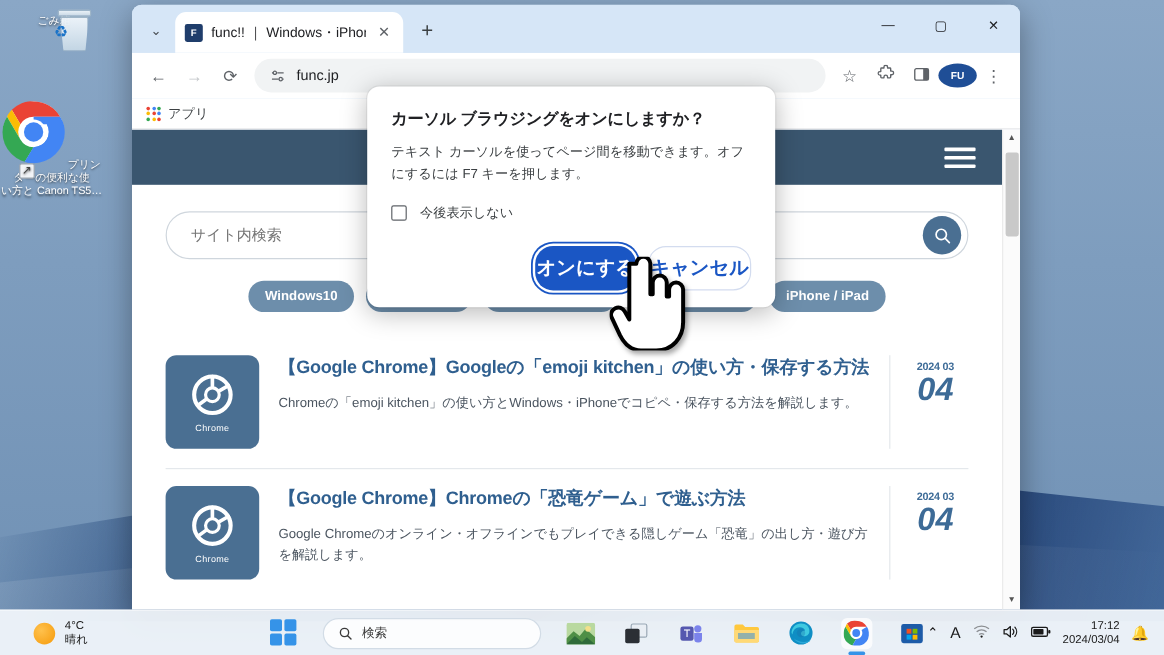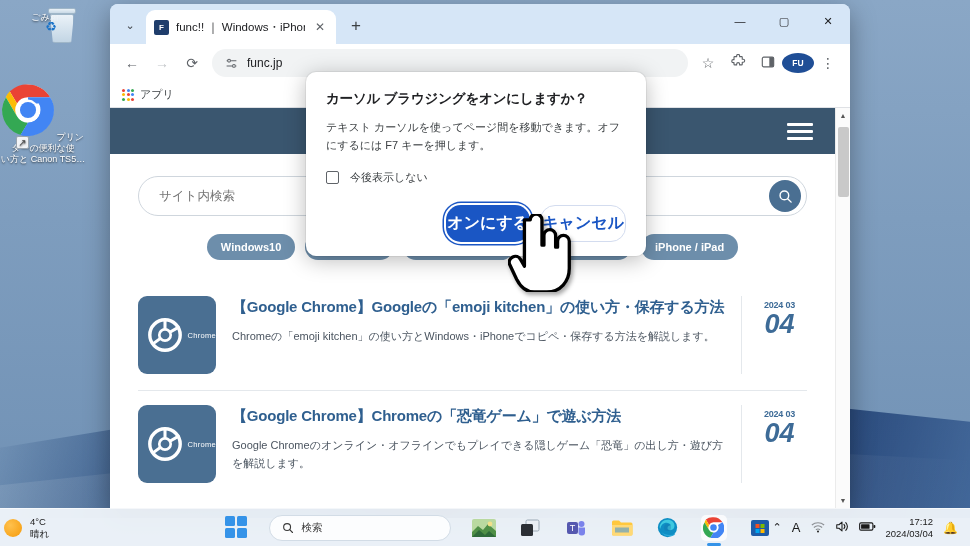--- a/index.html
+++ b/index.html
@@ -207,22 +207,22 @@
   }
 
   .articles { margin: 22px 28px 0 28px; }
   .article {
     display:flex; align-items: flex-start; gap: 16px;
     padding: 14px 0 16px 0;
   }
   .article + .article { border-top: 1px solid #e4e8ec; }
   .thumb {
     width: 78px; height: 78px; border-radius: 9px; background: #4a6f92;
-    flex:none; display:flex; flex-direction:row;
-    align-items:center; justify-content:flex-end; gap: 4px;
+    flex:none; display:flex; flex-direction:column;
+    align-items:center; justify-content:center; gap: 4px;
     color:#fff;
   }
   .thumb .label { font-size: 7.5px; letter-spacing: .3px; }
   .art-body { flex: 1; min-width: 0; }
   .art-title {
     font-size: 15px; font-weight: bold; color: #2f5f8f; line-height: 1.5;
     letter-spacing: -0.2px;
   }
   .art-desc {
     font-size: 11px; color: #4b5560; line-height: 1.65; margin-top: 8px;
@@ -288,21 +288,21 @@
   }
 
   
   #taskbar {
     position:absolute; left:0; right:0; bottom:0; height: 38px;
     background: rgba(243,247,252,.93);
     border-top: 1px solid rgba(255,255,255,.6);
     display:flex; align-items:center;
   }
   .tb-weather {
-    display:flex; align-items:center; gap: 8px; padding-left: 4px; width: 250px;
+    display:flex; align-items:center; gap: 8px; padding-left: 28px; width: 250px;
   }
   .sun { width: 18px; height: 18px; border-radius:50%;
     background: radial-gradient(circle at 35% 35%, #ffc14d, #f59a0a); flex:none; }
   .tb-weather .txt { font-size: 9.5px; color: #1a1a1a; line-height: 12px; }
   .tb-center { flex:1; display:flex; align-items:center; justify-content:center; gap: 20px; }
   .start-btn { width: 24px; height: 24px; display:grid;
     grid-template-columns: 10px 10px; grid-template-rows: 10px 10px; gap: 2px; }
   .start-btn i { background:#3593e8; border-radius:1.5px; display:block; }
   .tb-search {
     width: 182px; height: 26px; border-radius: 14px; background: rgba(255,255,255,.85);

